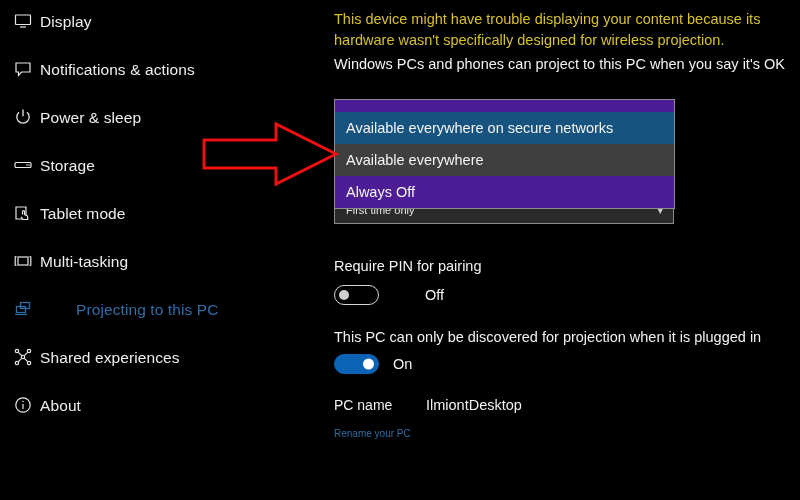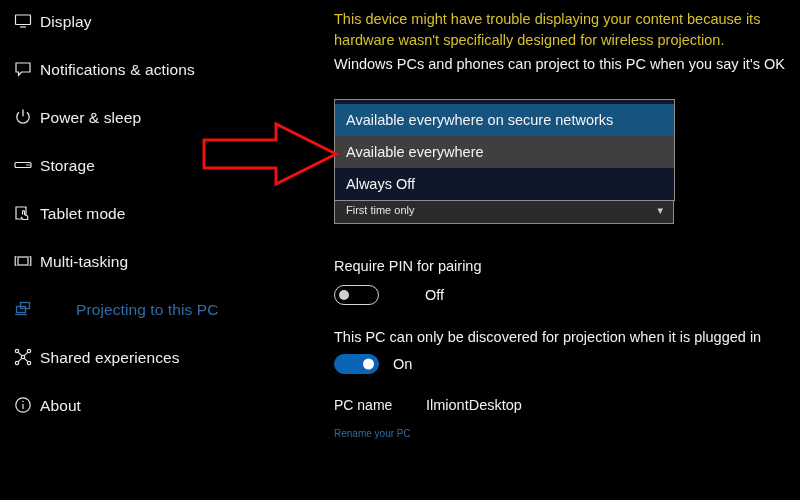--- a/index.html
+++ b/index.html
@@ -115,24 +115,24 @@
     font-size: 11px;
     line-height: 1;
   }
 
   
   .dropdown {
     position: absolute;
     left: 4px;
     top: 99px;
     width: 341px;
-    background: #0f172a;
+    background: #4c1d95;
     border: 1px solid #8e8e8e;
     box-sizing: border-box;
-    padding-top: 4px;
+    padding-top: 12px;
     z-index: 6;
   }
   .dd-option {
     height: 32px;
     display: flex;
     align-items: center;
     padding-left: 11px;
     font-size: 14.5px;
     color: #f4f4f4;
     box-sizing: border-box;

